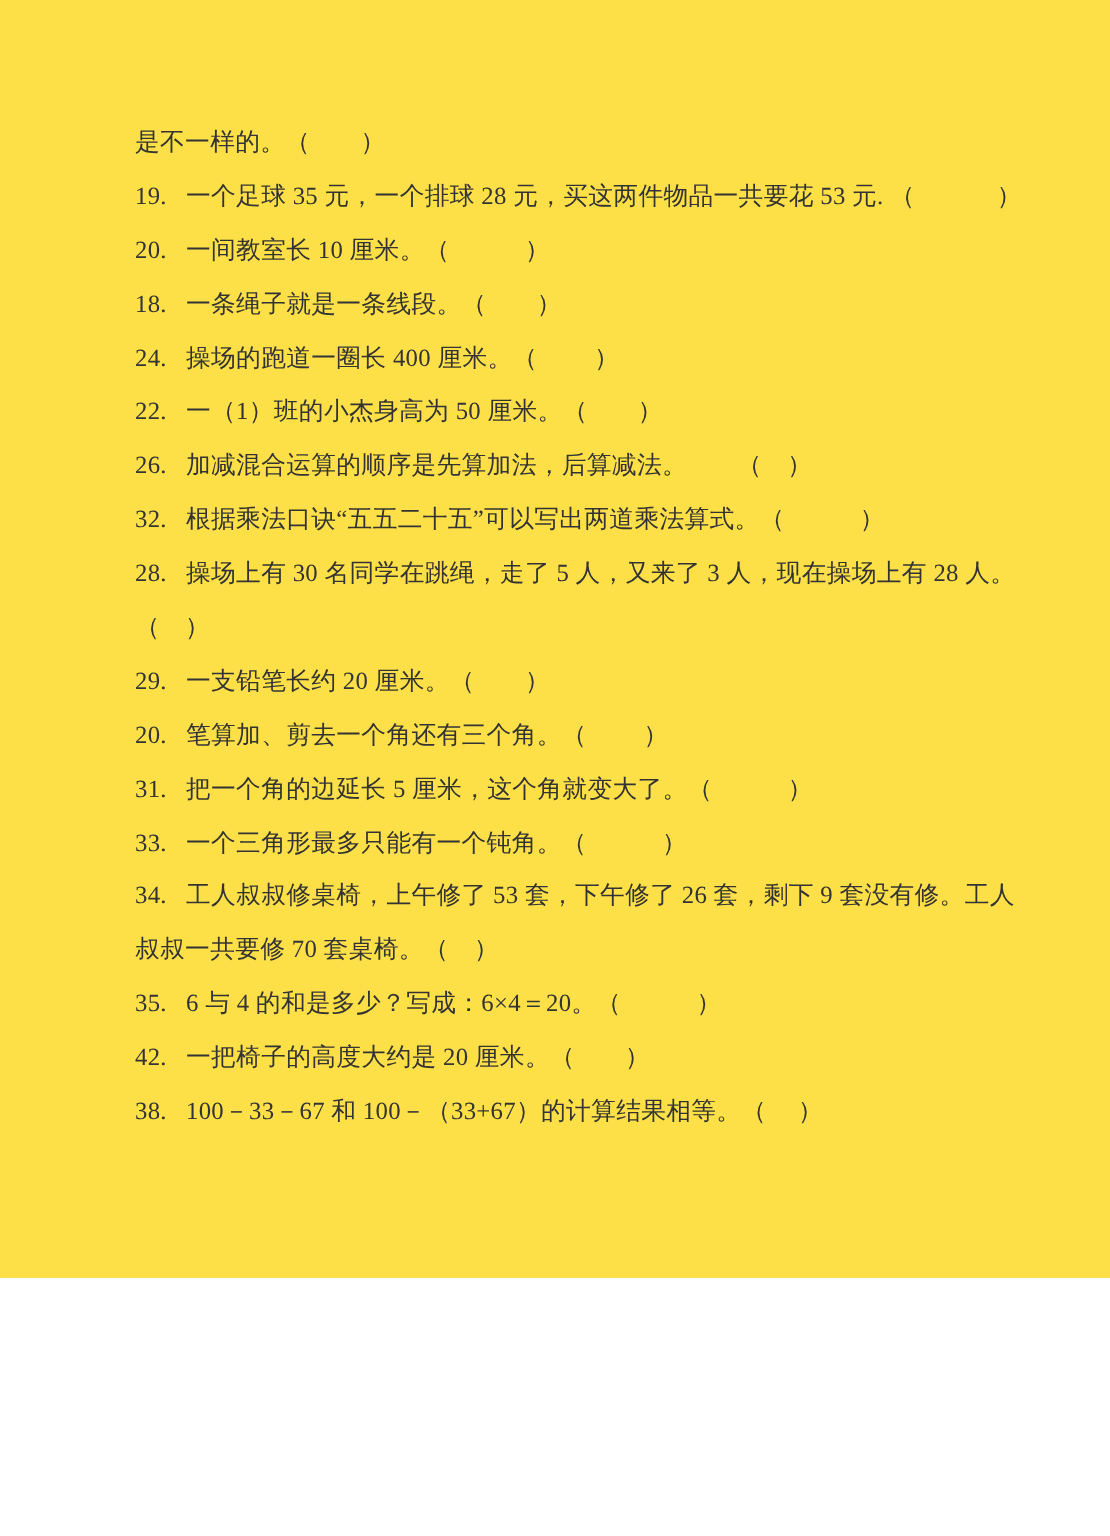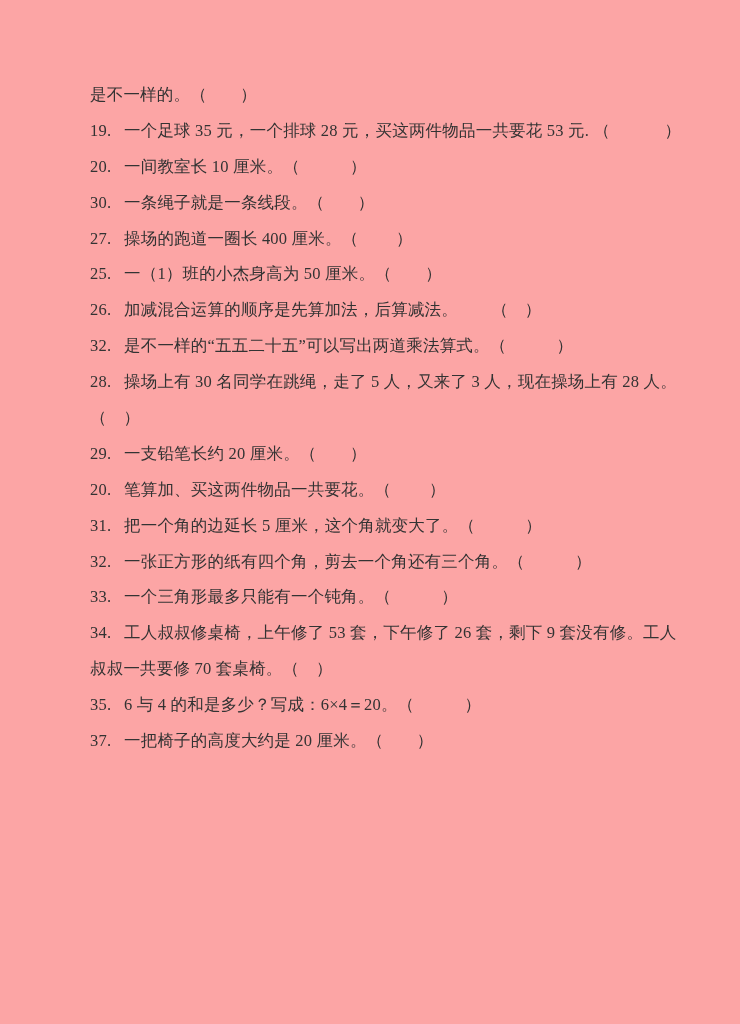--- a/index.html
+++ b/index.html
@@ -4,22 +4,22 @@
   <title>Document</title>
   <style>
     html, body {
       margin: 0;
       padding: 0;
       background: #ffffff;
     }
     .page {
       position: relative;
       width: 740px;
-      height: 1024px;
-      background: #fca5a5;
+      height: 852px;
+      background: #fde047;
       overflow: hidden;
       font-family: "Liberation Serif", "DejaVu Serif", serif;
       color: #333333;
     }
     .content {
       position: absolute;
       left: 90px;
       top: 77px;
       width: 590px;
     }
@@ -42,48 +42,48 @@
   <div class="content">
 
     <div class="line"><span class="num"></span><span class="txt">是不一样的。（　　）</span></div>
 
     <div class="line"><span class="num">19.</span><span class="txt">一个足球 35 元，一个排球 28 元，买这两件物品一共要花 53 元. （　　　 ）</span></div>
 
     <div class="line"><span class="num">20.</span><span class="txt">一间教室长 10 厘米。（　　　）</span></div>
 
 
 
-    <div class="line"><span class="num">30.</span><span class="txt">一条绳子就是一条线段。（　　）</span></div>
+    <div class="line"><span class="num">18.</span><span class="txt">一条绳子就是一条线段。（　　）</span></div>
 
-    <div class="line"><span class="num">27.</span><span class="txt">操场的跑道一圈长 400 厘米。（　　 ）</span></div>
+    <div class="line"><span class="num">24.</span><span class="txt">操场的跑道一圈长 400 厘米。（　　 ）</span></div>
 
-    <div class="line"><span class="num">25.</span><span class="txt">一（1）班的小杰身高为 50 厘米。（　　）</span></div>
+    <div class="line"><span class="num">22.</span><span class="txt">一（1）班的小杰身高为 50 厘米。（　　）</span></div>
 
     <div class="line"><span class="num">26.</span><span class="txt">加减混合运算的顺序是先算加法，后算减法。　　（　）</span></div>
 
-    <div class="line"><span class="num">32.</span><span class="txt">是不一样的“五五二十五”可以写出两道乘法算式。（　　　）</span></div>
+    <div class="line"><span class="num">32.</span><span class="txt">根据乘法口诀“五五二十五”可以写出两道乘法算式。（　　　）</span></div>
 
     <div class="line"><span class="num">28.</span><span class="txt">操场上有 30 名同学在跳绳，走了 5 人，又来了 3 人，现在操场上有 28 人。</span></div>
 
     <div class="line"><span class="num"></span><span class="txt">（　）</span></div>
 
     <div class="line"><span class="num">29.</span><span class="txt">一支铅笔长约 20 厘米。（　　）</span></div>
 
-    <div class="line"><span class="num">20.</span><span class="txt">笔算加、买这两件物品一共要花。（　　 ）</span></div>
+    <div class="line"><span class="num">20.</span><span class="txt">笔算加、剪去一个角还有三个角。（　　 ）</span></div>
 
     <div class="line"><span class="num">31.</span><span class="txt">把一个角的边延长 5 厘米，这个角就变大了。（　　　）</span></div>
 
-    <div class="line"><span class="num">32.</span><span class="txt">一张正方形的纸有四个角，剪去一个角还有三个角。（　　　）</span></div>
 
     <div class="line"><span class="num">33.</span><span class="txt">一个三角形最多只能有一个钝角。（　　　）</span></div>
 
     <div class="line"><span class="num">34.</span><span class="txt">工人叔叔修桌椅，上午修了 53 套，下午修了 26 套，剩下 9 套没有修。工人</span></div>
 
     <div class="line"><span class="num"></span><span class="txt">叔叔一共要修 70 套桌椅。（　）</span></div>
 
     <div class="line"><span class="num">35.</span><span class="txt">6 与 4 的和是多少？写成：6×4＝20。（　　　）</span></div>
 
 
-    <div class="line"><span class="num">37.</span><span class="txt">一把椅子的高度大约是 20 厘米。（　　）</span></div>
+    <div class="line"><span class="num">42.</span><span class="txt">一把椅子的高度大约是 20 厘米。（　　）</span></div>
 
+    <div class="line"><span class="num">38.</span><span class="txt">100－33－67 和 100－（33+67）的计算结果相等。（　 ）</span></div>
 
   </div>
 </div>
 
 </body></html>

